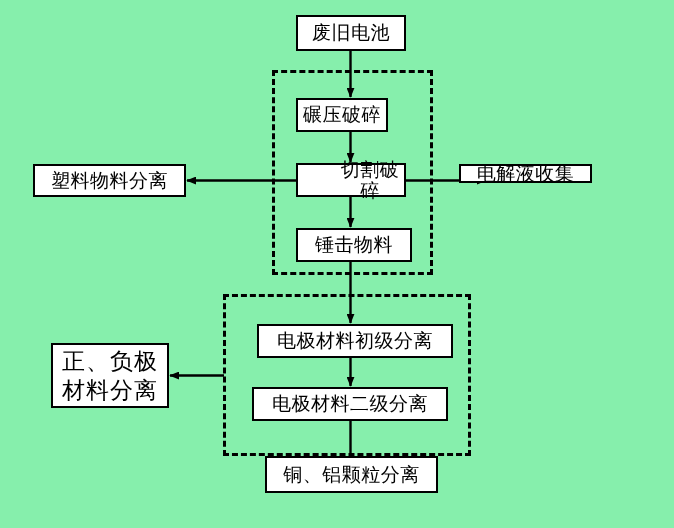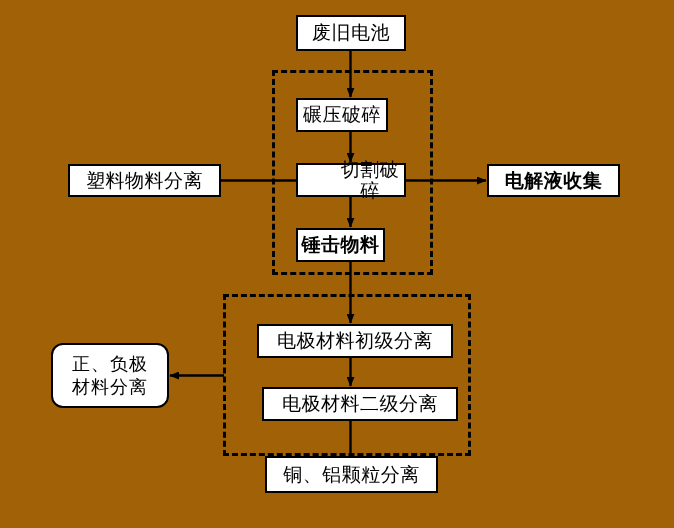--- a/index.html
+++ b/index.html
@@ -4,21 +4,21 @@
 <style>
   html, body {
     margin: 0;
     padding: 0;
     background: #ffffff;
   }
   #canvas {
     position: relative;
     width: 674px;
     height: 528px;
-    background: #a16207;
+    background: #86efac;
     overflow: hidden;
     font-family: "DejaVu Sans", "Liberation Sans", sans-serif;
   }
   svg.layer {
     position: absolute;
     left: 0;
     top: 0;
     width: 674px;
     height: 528px;
   }
@@ -32,24 +32,23 @@
     justify-content: center;
     text-align: center;
     color: #000000;
     font-family: "DejaVu Sans", "Liberation Sans", sans-serif;
     font-size: 19px;
     line-height: 1.12;
     letter-spacing: 0.5px;
     white-space: pre-line;
   }
   .node-box.two-line {
-    font-size: 18px;
+    font-size: 23px;
     line-height: 1.25;
     letter-spacing: 1px;
-    border-radius: 12px;
   }
   .dashed-group {
     position: absolute;
     box-sizing: border-box;
     border: 3px dashed #000000;
     background: transparent;
     pointer-events: none;
   }
 </style>
 </head>
@@ -87,28 +86,28 @@
 
   <div class="dashed-group" style="left:272px; top:70px; width:161px; height:205px;"></div>
   <div class="dashed-group" style="left:223px; top:294px; width:248px; height:162px;"></div>
 
   <div class="node-box" style="left:296px; top:15px; width:110px; height:36px;">废旧电池</div>
 
   <div class="node-box" style="left:296px; top:98px; width:92px; height:34px;">碾压破碎</div>
 
   <div class="node-box" style="left:296px; top:163px; width:110px; height:34px;padding-left:38px;">切割破碎</div>
 
-  <div class="node-box" style="left:296px; top:228px; width:89px; height:34px;font-weight:bold;">锤击物料</div>
+  <div class="node-box" style="left:296px; top:228px; width:116px; height:34px;">锤击物料</div>
 
-  <div class="node-box" style="left:33px; top:164px; width:153px; height:33px;margin-left:35px;">塑料物料分离</div>
+  <div class="node-box" style="left:33px; top:164px; width:153px; height:33px;">塑料物料分离</div>
 
-  <div class="node-box" style="left:487px; top:164px; width:133px; height:33px;font-weight:bold;">电解液收集</div>
+  <div class="node-box" style="left:459px; top:164px; width:133px; height:19px;">电解液收集</div>
 
   <div class="node-box" style="left:257px; top:324px; width:196px; height:34px;">电极材料初级分离</div>
 
-  <div class="node-box" style="left:252px; top:387px; width:196px; height:34px;margin-left:10px;">电极材料二级分离</div>
+  <div class="node-box" style="left:252px; top:387px; width:196px; height:34px;">电极材料二级分离</div>
 
   <div class="node-box two-line" style="left:51px; top:343px; width:118px; height:65px;">正、负极
 材料分离</div>
 
   <div class="node-box" style="left:265px; top:456px; width:173px; height:37px;">铜、铝颗粒分离</div>
 
 </div>
 
 </body></html>

